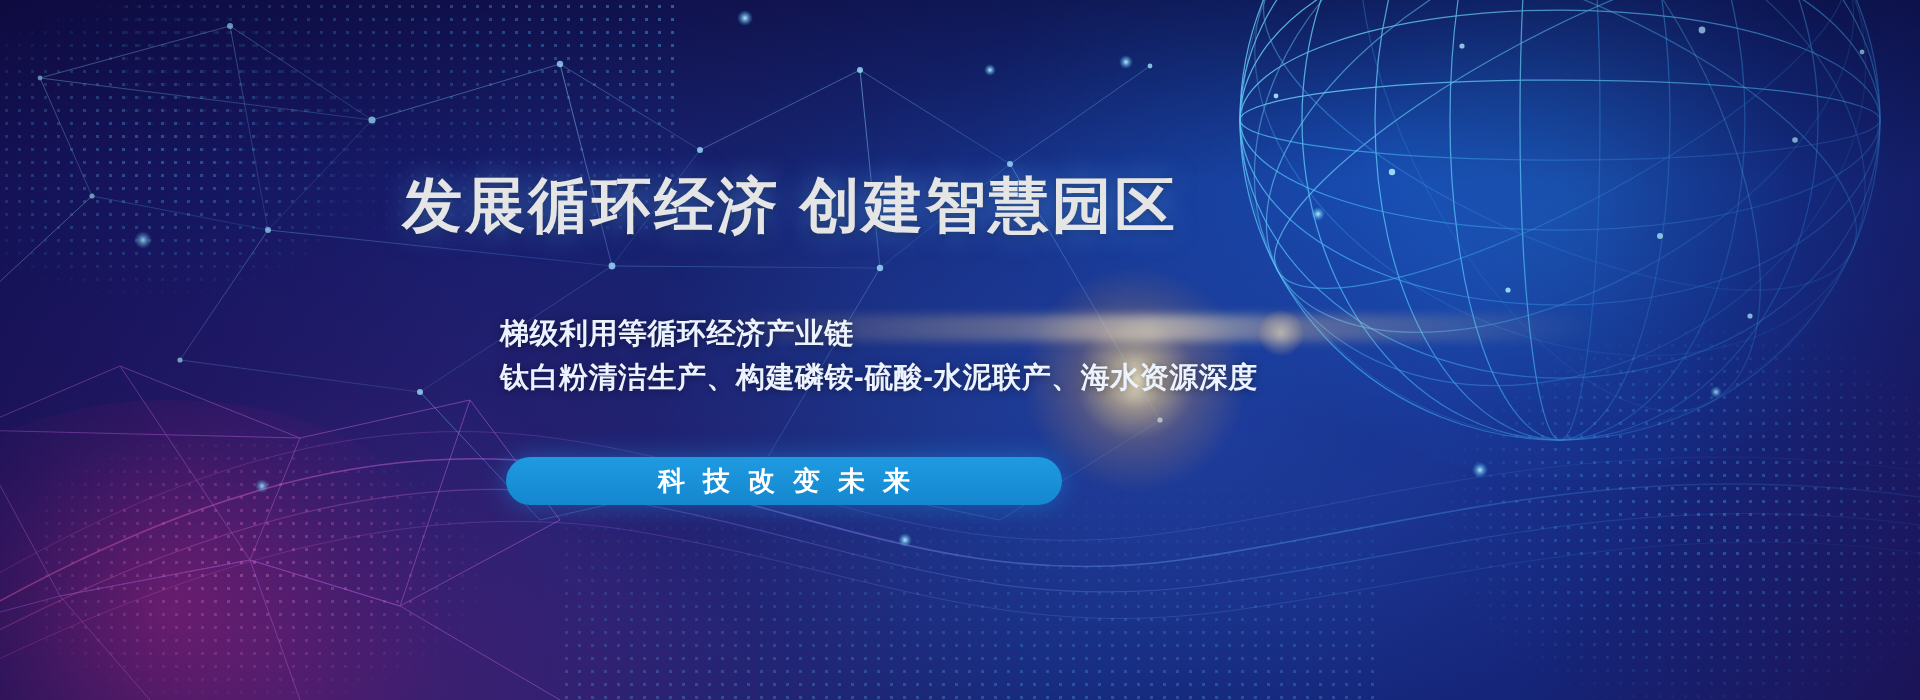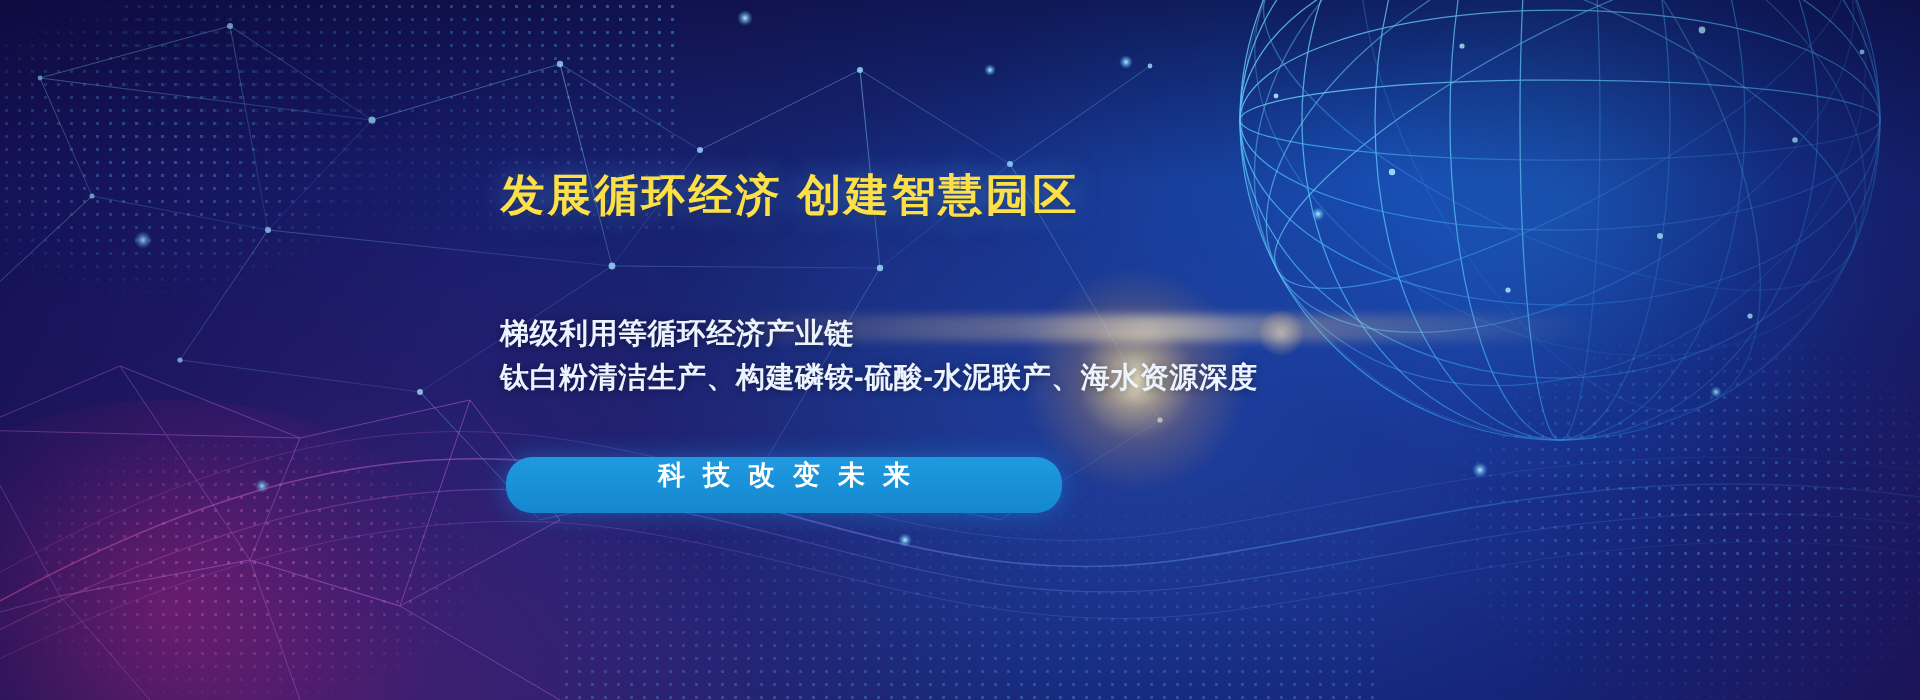--- a/index.html
+++ b/index.html
@@ -75,35 +75,35 @@
   }
   .glow-magenta{
     position:absolute;left:-140px;top:400px;width:620px;height:420px;border-radius:50%;
     background:radial-gradient(circle, rgba(225,40,140,.42) 0%, rgba(160,30,120,.16) 48%, rgba(0,0,0,0) 74%);
   }
 
   
   .content{position:absolute;left:0;top:0;width:1920px;height:700px;}
   .headline{
     position:absolute;left:0;top:166px;width:1580px;text-align:center;
-    color:#fde047;font-size:44px;font-weight:bold;letter-spacing:3px;
+    color:#e5e5e5;font-size:60px;font-weight:bold;letter-spacing:3px;
     text-shadow:0 0 26px rgba(90,170,255,.55), 0 2px 10px rgba(0,0,0,.45);
     white-space:nowrap;
   }
   .subtitle{
     position:absolute;left:500px;top:312px;width:820px;
     color:#ecf3ff;font-size:29px;font-weight:bold;line-height:1.50;
     letter-spacing:.5px;text-align:left;
     text-shadow:0 1px 8px rgba(0,0,0,.45);
   }
   .cta{
-    position:absolute;left:506px;top:457px;width:556px;height:56px;
+    position:absolute;left:506px;top:457px;width:556px;height:48px;
     border-radius:26px;background:linear-gradient(180deg,#1f9ae0 0%,#1487cf 100%);
     box-shadow:0 0 26px rgba(30,150,230,.45);
-    display:flex;align-items:flex-start;justify-content:center;
+    display:flex;align-items:center;justify-content:center;
     color:#ffffff;font-size:27px;font-weight:bold;letter-spacing:18px;
     text-indent:18px;cursor:pointer;
   }
 
   
   svg.vec{position:absolute;left:0;top:0;width:1920px;height:700px;overflow:visible;}
 </style>
 </head>
 <body>
 

